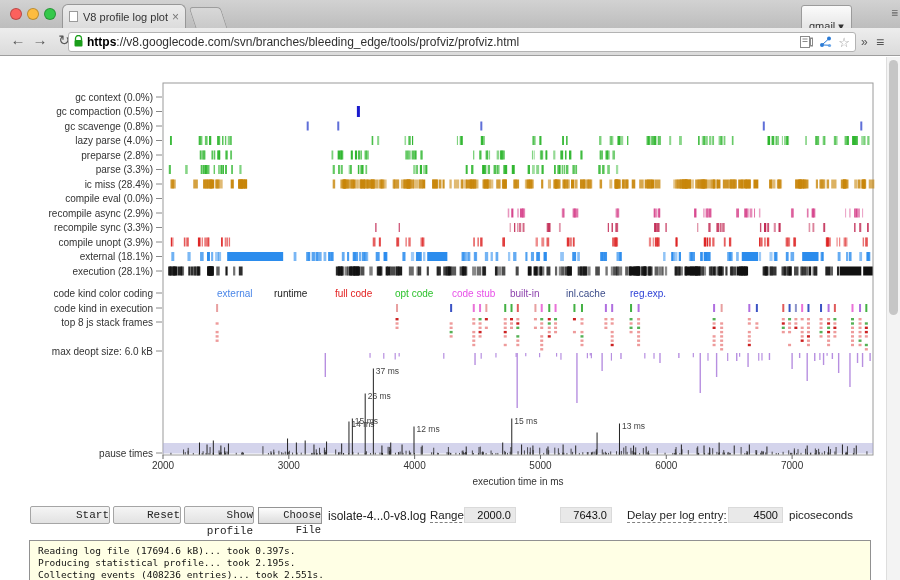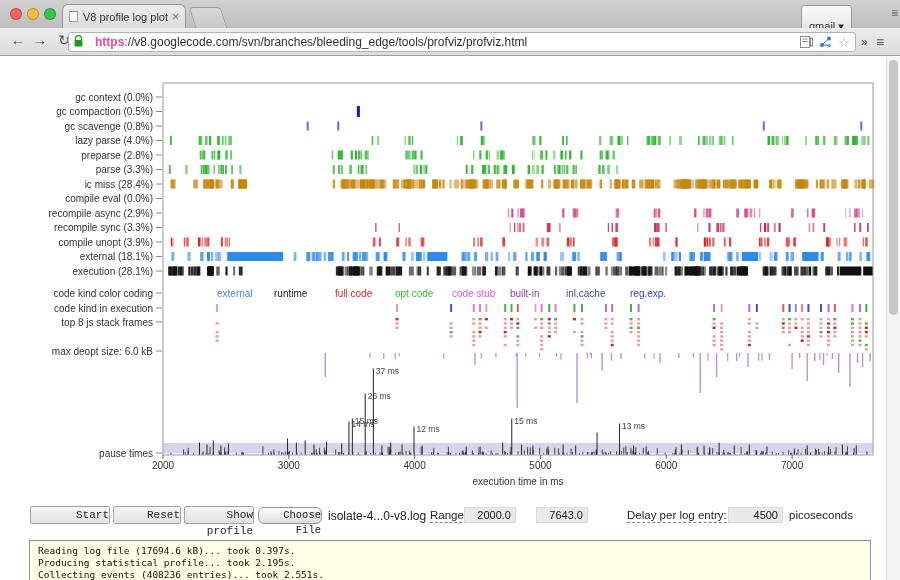--- a/index.html
+++ b/index.html
@@ -29,21 +29,21 @@
   .corner-glyph { position:absolute; left:891px; top:8px; font-size:9px; color:#666; }
 
   .toolbar { position:absolute; left:0; top:28px; width:900px; height:28px;
              background:linear-gradient(#ededed,#dbdbdb); border-bottom:1px solid #9e9e9e; }
   .navbtn { position:absolute; top:3px; font-size:15px; color:#555; width:20px; text-align:center; }
   .nav-back { left:8px; } .nav-fwd { left:30px; } .nav-reload { left:54px; font-size:14px; top:4px; }
   .urlbar { position:absolute; left:68px; top:4px; width:788px; height:20px; background:#fff;
             border:1px solid #b3b3b3; border-radius:3px; display:flex; align-items:center;
             padding:0 5px; font-size:12px; }
   .lock-icon { margin-right:4px; display:inline-block; }
-  .url-scheme { color:#ec4899; font-weight:bold;margin-left:8px; }
+  .url-scheme { color:#000000; font-weight:bold; }
   .url-rest { color:#303030; white-space:nowrap; overflow:hidden; flex:1; }
   .urlbar-icons { display:flex; align-items:center; gap:6px; color:#8a8a8a; }
   .star { font-size:13px; color:#999; }
   .overflow-chevrons { position:absolute; left:861px; top:7px; font-size:12px; color:#555; }
   .menu-btn { position:absolute; left:876px; top:6px; font-size:14px; color:#555; }
 
   
   .content { position:absolute; left:0; top:57px; width:900px; height:523px; background:#fff; }
   .scrollbar { position:absolute; right:0; top:0; width:14px; height:523px;
                background:#f3f3f3; border-left:1px solid #dedede; }
@@ -52,33 +52,33 @@
   #plot-svg { position:absolute; left:0; top:0; }
 
   
   .controls { position:absolute; left:0; top:447px; width:886px; height:26px; font-size:11px; }
   .btn { position:absolute; top:2px; height:18px; background:linear-gradient(#f5f5f5,#e2e2e2);
          border:1px solid #a5a5a5; border-radius:2px; font-size:11px; color:#222; text-align:right;
          line-height:16px; font-family:Liberation Mono, monospace; }
   .btn-start { left:30px; width:80px; }
   .btn-reset { left:113px; width:68px; }
   .btn-show  { left:184px; width:70px; }
-  .btn-file  { left:258px; width:64px; top:3px; height:17px; border-radius:6px; line-height:15px;
+  .btn-file  { left:258px; width:64px; top:3px; height:17px; border-radius:0; line-height:15px;
                background:linear-gradient(#fdfdfd,#dcdcdc); border:1px solid #949494; font-size:10.5px; }
   .filename  { position:absolute; left:328px; top:5px; font-size:12px; color:#222; }
   .ctl-label { position:absolute; top:5px; font-size:11.5px; color:#222;
                border-bottom:1px dashed #808080; padding-bottom:1px; }
   .lbl-range { left:430px; }
   .lbl-delay { left:627px; }
   .num-input { position:absolute; top:3px; height:16px; background:#e9e9e9; border:1px solid #dadada;
                font-size:11px; text-align:right; padding:0 4px 0 0; color:#111;
                font-family:"Liberation Sans",sans-serif; }
   .in-from  { left:464px; width:52px; }
   .to-word  { position:absolute; left:521px; top:5px; font-size:11.5px; color:#222;margin-top:33px; }
-  .in-to    { left:536px; width:52px; }
+  .in-to    { left:560px; width:52px; }
   .in-delay { left:728px; width:55px; }
   .unit     { position:absolute; left:789px; top:5px; font-size:11.5px; color:#222; }
 
   
   .logbox { position:absolute; left:29px; top:483px; width:842px; height:70px;
             background:#ffffe5; border:1px solid #919191; padding:4px 8px;
             font-family:"DejaVu Sans Mono", monospace; font-size:9.5px; line-height:12px;
             color:#111; white-space:pre; overflow:hidden; }
 </style>
 </head>

